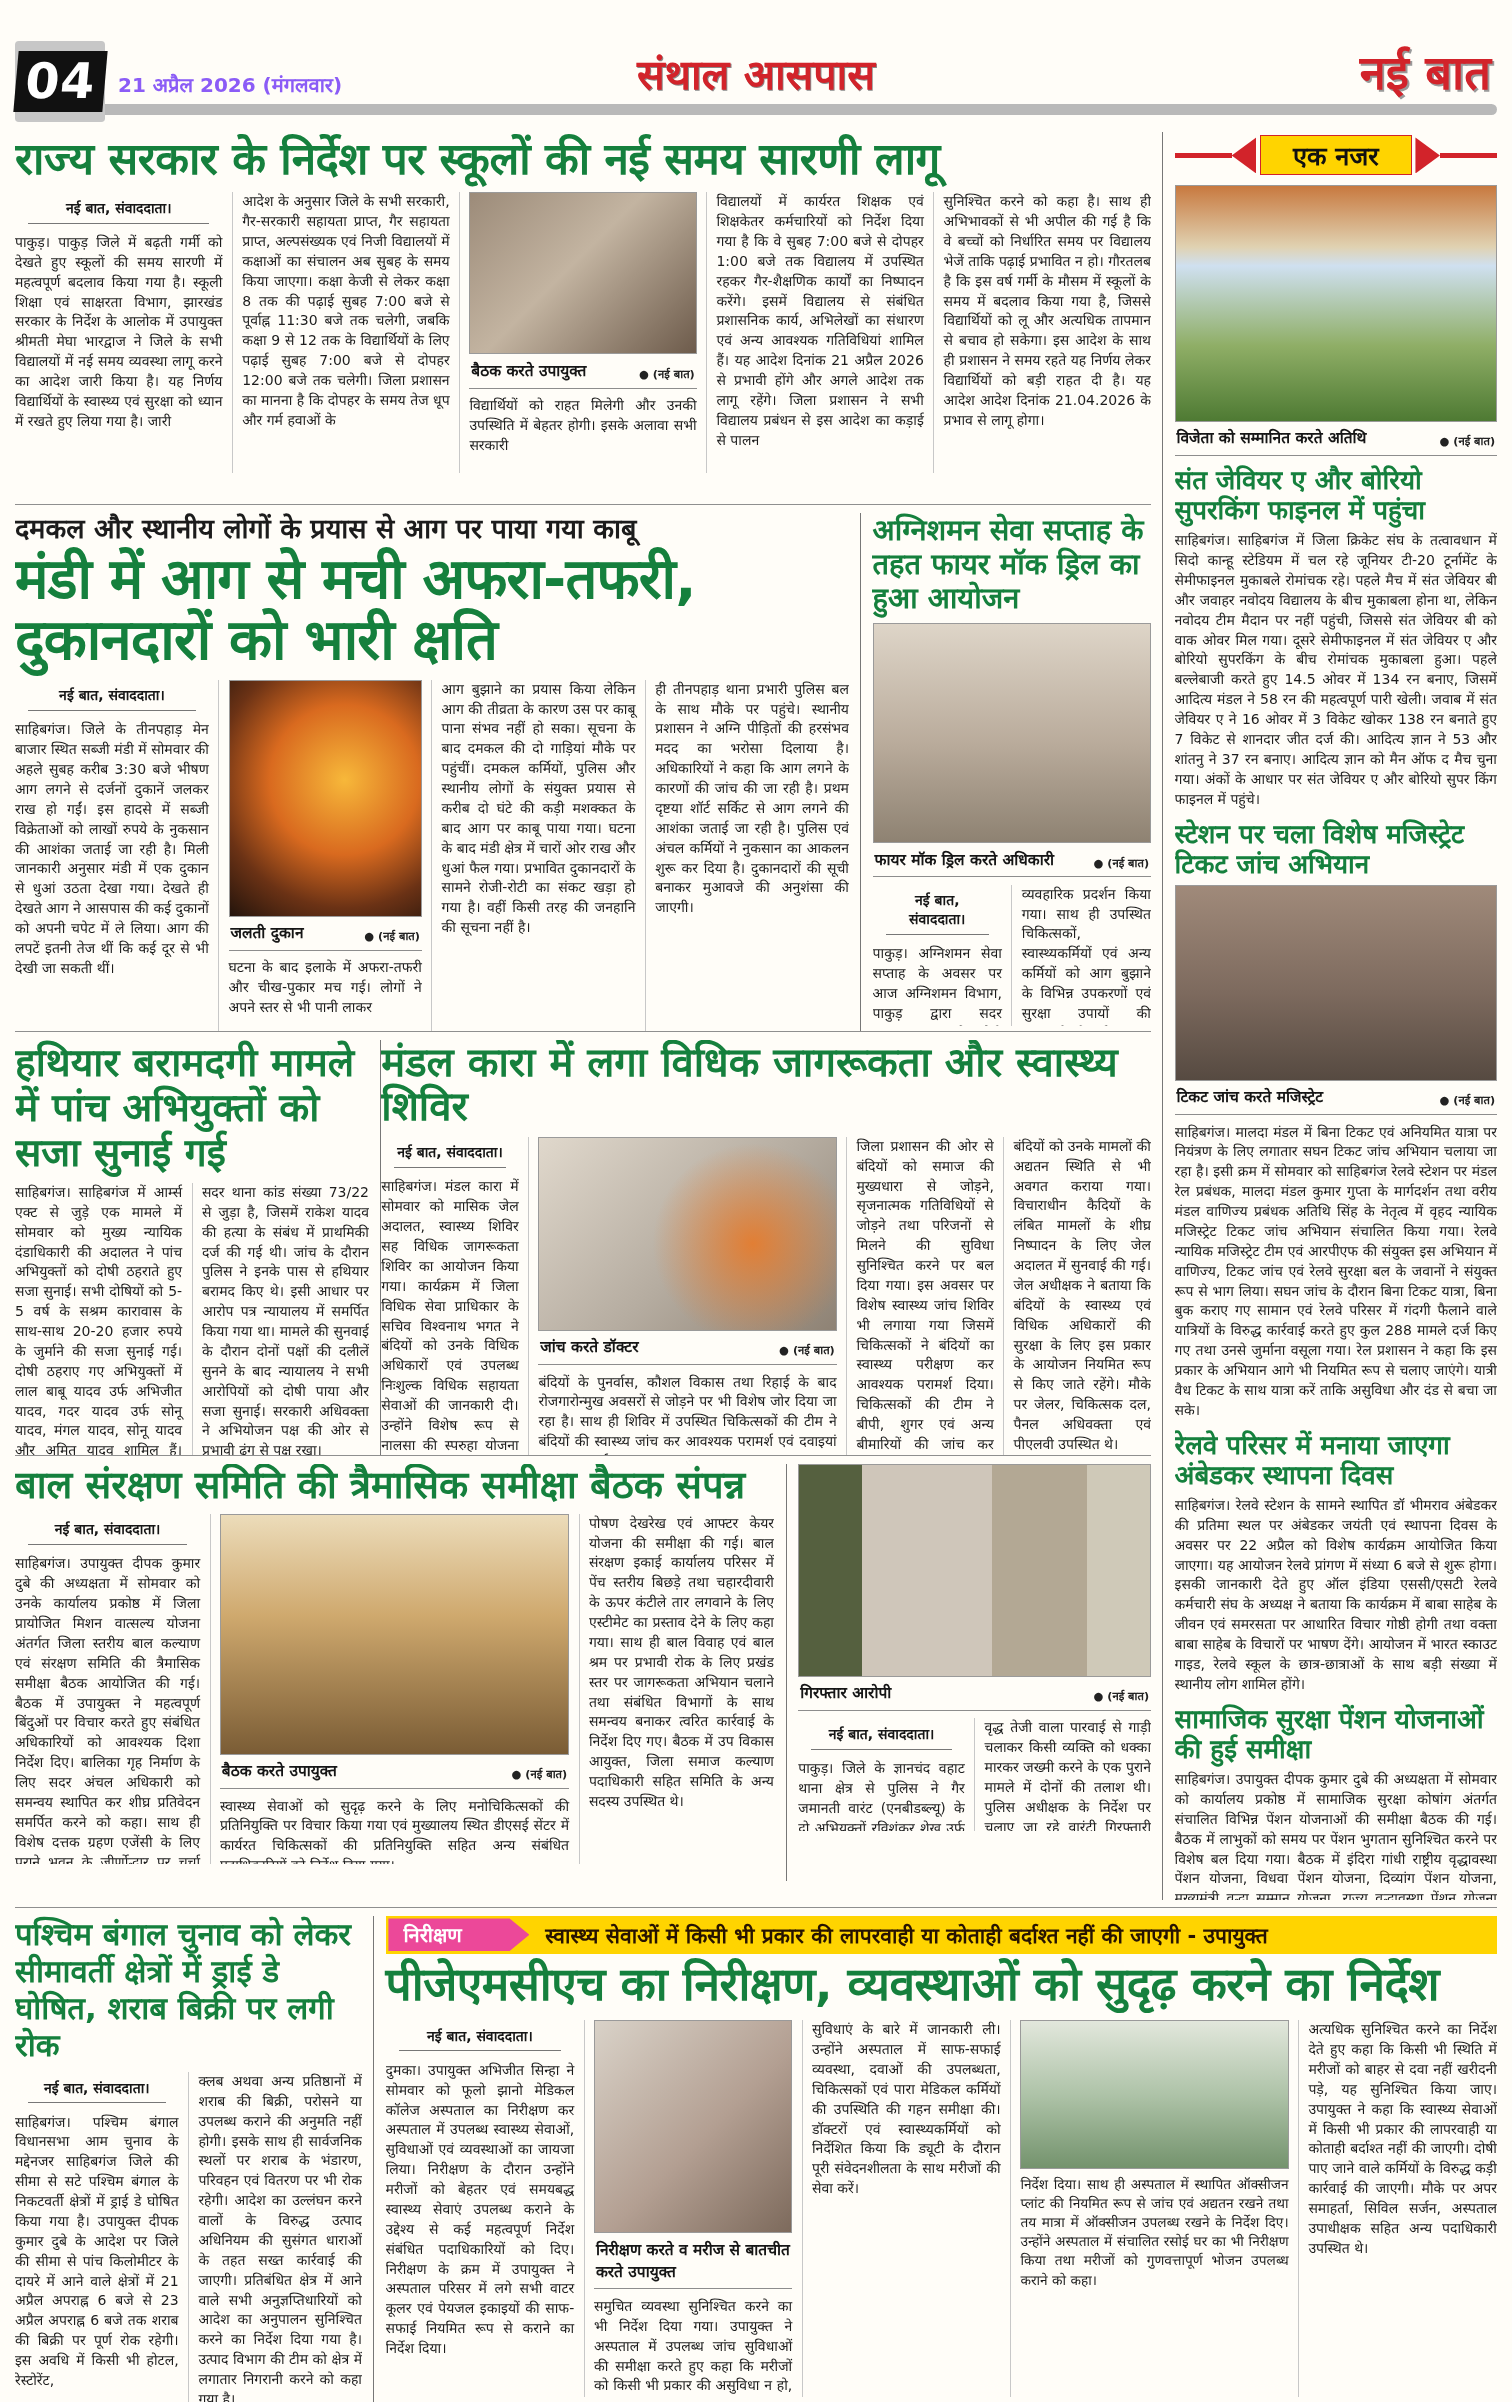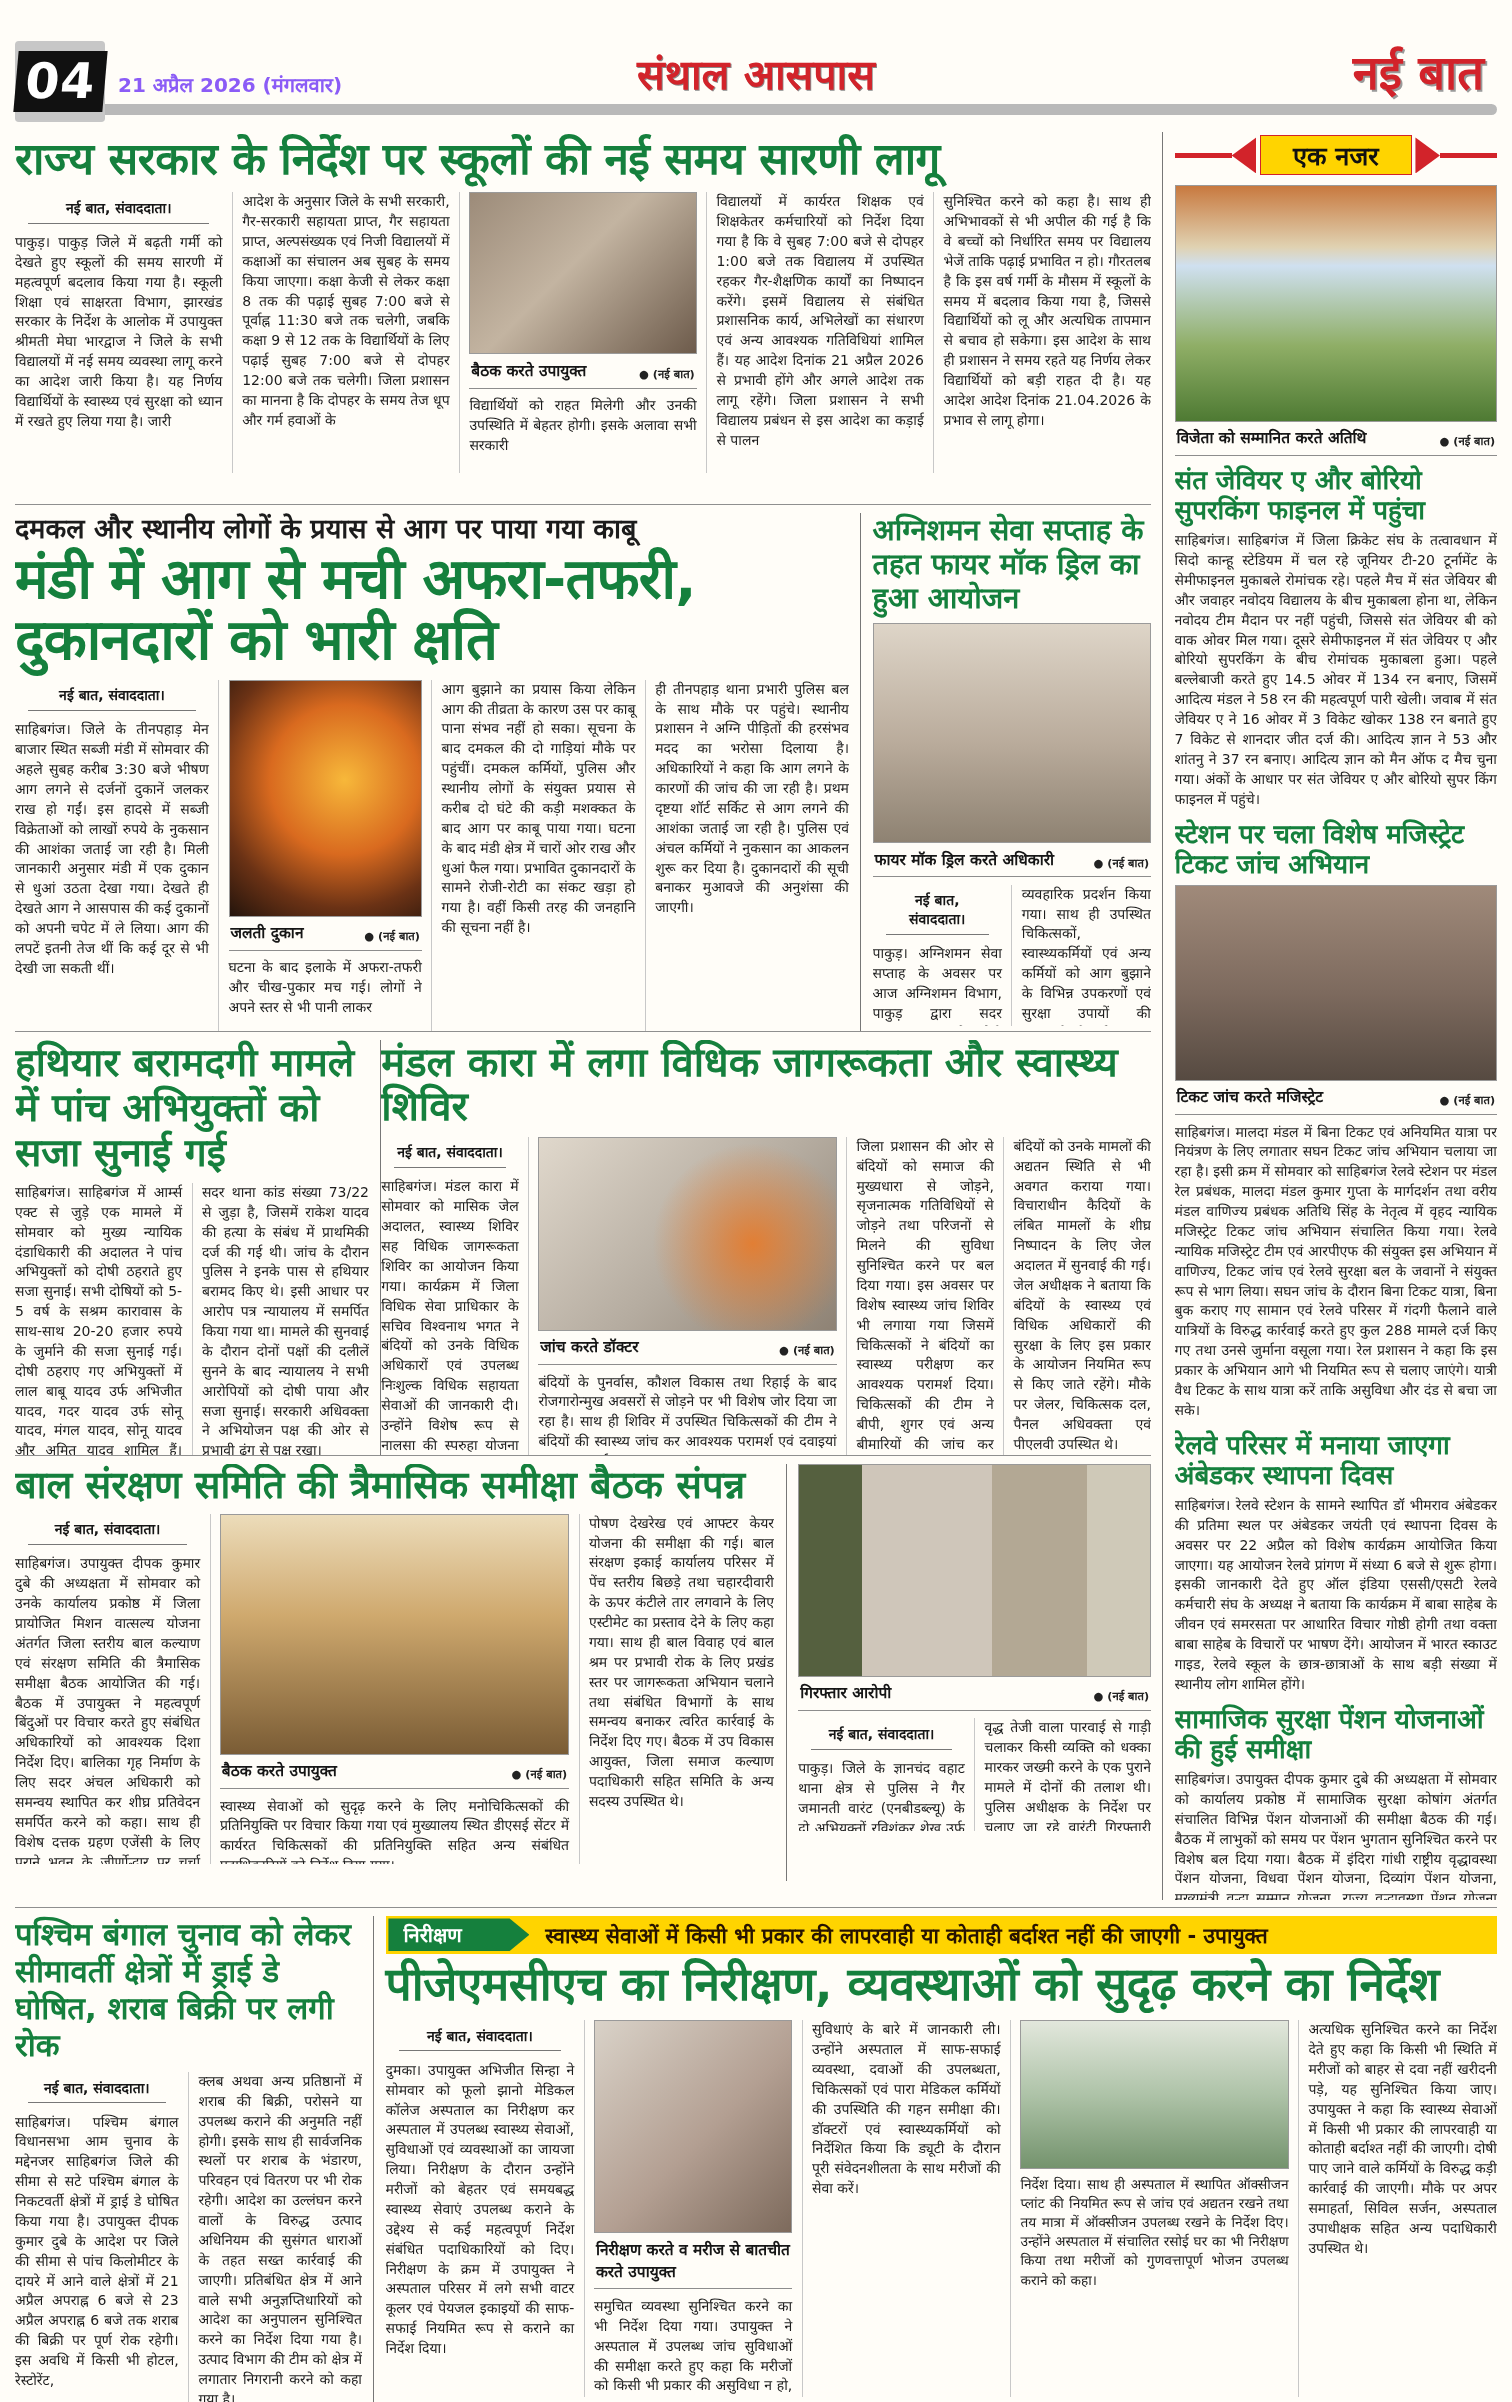--- a/index.html
+++ b/index.html
@@ -7,21 +7,21 @@
   .page{width:1512px;height:2402px;background:#fffdf8;margin:0 auto;padding:11.3px 15px 13px;overflow:hidden;position:relative}
 
   
   .mast{position:relative;height:90px;margin-top:21px}
   .mast-bar{position:absolute;left:90px;right:0;bottom:7.5px;height:10.4px;background:#b9b9b9;border-radius:0 7.5px 7.5px 0}
   .mast-left{position:absolute;left:0;bottom:0;display:flex;align-items:flex-end;gap:13px}
   .pagenum-back{width:90px;height:81px;background:#c7c7c7;border-radius:3.8px;display:flex;align-items:center;justify-content:center}
   .pagenum{background:#111;color:#fff;font-size:49px;font-weight:bold;padding:1.9px 9.4px;transform:skewX(-5deg);letter-spacing:0.9px}
   .mast-date{font-size:20px;font-weight:bold;color:#8b5cf6;padding-bottom:24.5px;white-space:nowrap}
   .mast-center{position:absolute;left:50%;transform:translateX(-50%);bottom:21px;font-size:41px;font-weight:bold;color:#d2232a;text-shadow:0.9px 0.9px 0 #8a8a8a;white-space:nowrap}
-  .mast-right{position:absolute;right:13px;bottom:19px;font-size:47px;font-weight:bold;color:#d2232a;text-shadow:1.9px 1.9px 0 #9a9a9a;white-space:nowrap}
+  .mast-right{position:absolute;right:6px;bottom:19px;font-size:47px;font-weight:bold;color:#d2232a;text-shadow:1.9px 1.9px 0 #9a9a9a;white-space:nowrap}
 
   
   .content{display:flex;gap:11.3px;margin-top:9.4px}
   .main-left{width:1136px;flex:none}
   .rail{flex:1;border-left:0.9px solid #777;padding-left:11.3px;overflow:hidden;height:1768px}
   .headline{font-weight:bold;color:#15803d;line-height:1.12}
   .kicker{font-weight:bold;font-size:27px;color:#1c1c1c;line-height:1.15;margin-bottom:5.6px}
   .byline{font-weight:bold;font-size:14px;text-align:center;padding:3.8px 0 5.6px;border-bottom:0.9px solid #777;margin:1.9px 13px 9.4px}
   .cols{display:flex;overflow:hidden}
   .cols>*{flex:1;min-width:0;padding:0 9.4px}
@@ -92,21 +92,21 @@
   .rail-head{font-size:26px;line-height:1.16;margin:9.4px 0 5.6px}
   .rail .bodytxt{font-size:14px}
 
   
   .bottom{height:533px;border-top:0.9px solid #8f8f8f;margin-top:7.5px;padding-top:7.5px;display:flex;gap:11.3px}
   .dry{width:347px;flex:none}
   .dry-head{font-size:31px;line-height:1.2;margin-bottom:7.5px}
   .dry .cols{height:405px}
   .pjmch-wrap{flex:1;border-left:0.9px solid #777;padding-left:11.3px}
   .strip{display:flex;align-items:stretch;height:38px;background:#ffd400;margin-bottom:5.6px}
-  .strip-label{background:#15803d;color:#fff;font-weight:bold;font-size:20px;display:flex;align-items:center;padding:0 24.5px 0 15px;clip-path:polygon(0 0,86% 0,100% 50%,86% 100%,0 100%);margin:2.8px;min-width:141px}
+  .strip-label{background:#ec4899;color:#fff;font-weight:bold;font-size:20px;display:flex;align-items:center;padding:0 24.5px 0 15px;clip-path:polygon(0 0,86% 0,100% 50%,86% 100%,0 100%);margin:2.8px;min-width:141px}
   .strip-text{flex:1;display:flex;align-items:center;font-weight:bold;font-size:21px;color:#271300;padding-left:13px}
   .pjmch-head{font-size:46px;margin:3.8px 0 9.4px;letter-spacing:-0.5px}
   .pjmch-cols{height:377px}
   .pj-photo1{flex:0 0 218px}
   .pj-photo2{flex:0 0 288px}
   .small-note{font-size:13.7px;line-height:1.4;text-align:justify;margin-top:5.6px}
 </style>
 </head>
 <body>
 

